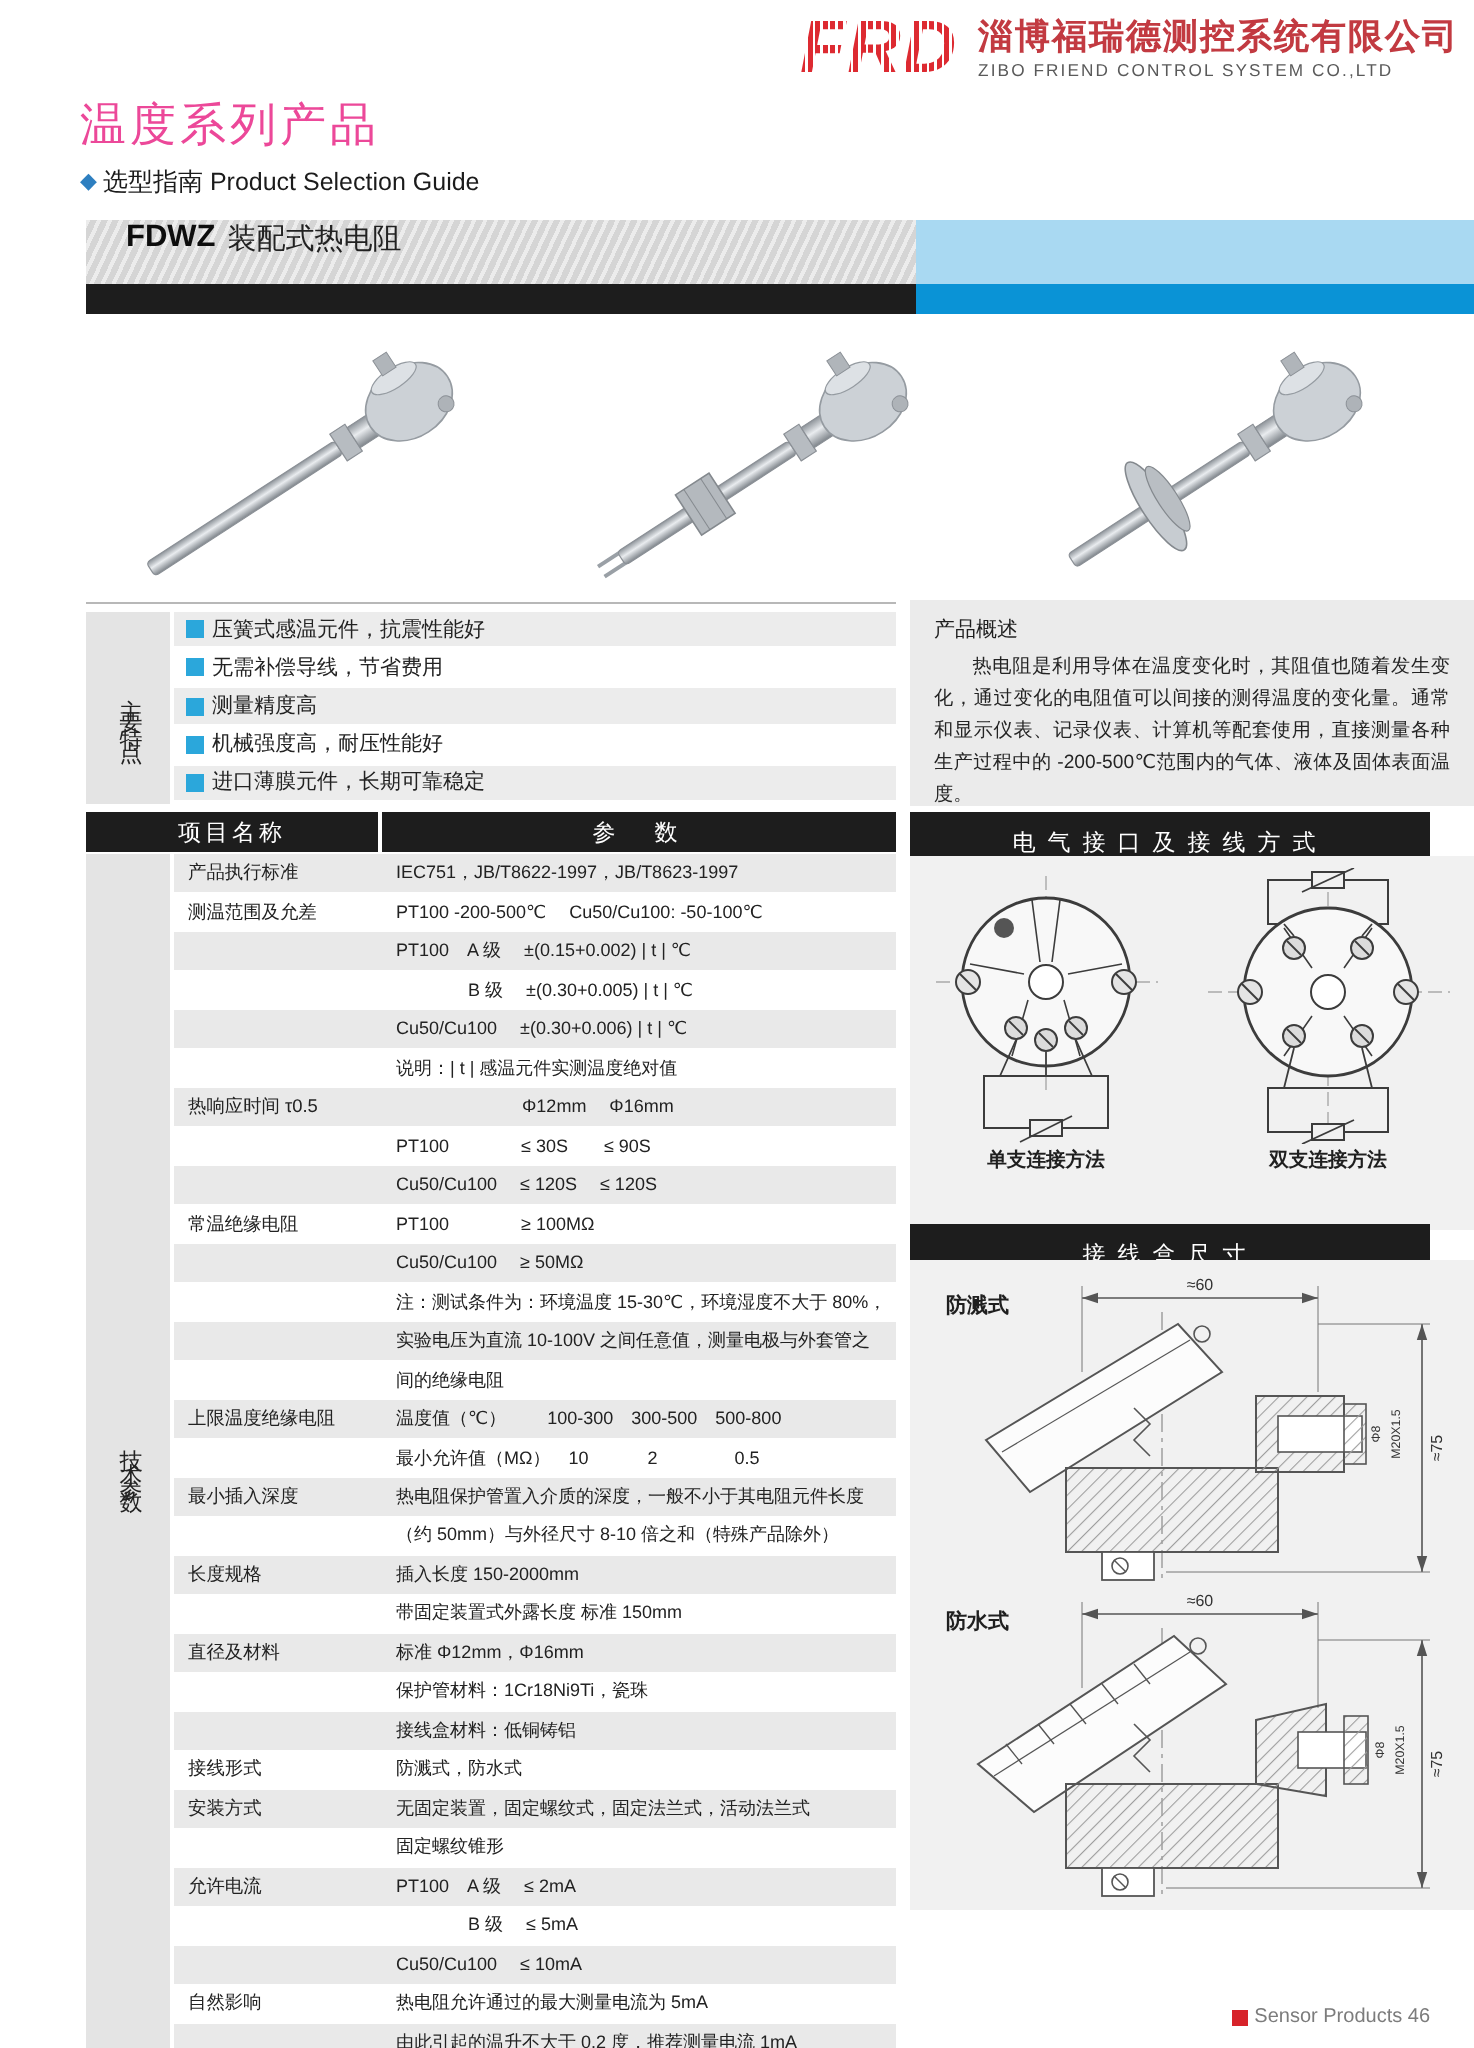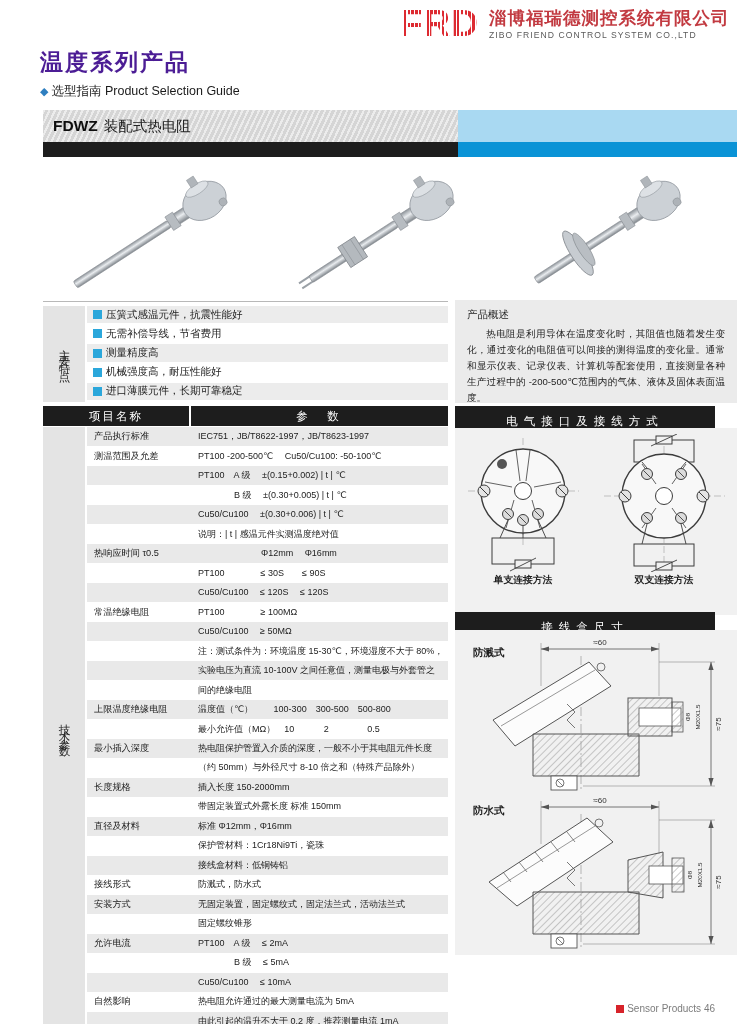--- a/index.html
+++ b/index.html
@@ -4,31 +4,31 @@
 <style>
   html,body{margin:0;padding:0;background:#fff;}
   .page{position:relative;width:737px;height:1024px;background:#fff;overflow:hidden;
         font-family:"Liberation Sans","DejaVu Sans",sans-serif;color:#333;}
 
   
   .logo-row{position:absolute;top:5px;left:400px;display:flex;align-items:center;gap:10px;}
   .frd{font-size:37px;font-weight:bold;letter-spacing:1px;line-height:37px;color:#dd2a31;
        background:repeating-linear-gradient(90deg,#dd2a31 0 2.5px,#ffffff 2.5px 3.8px);
        -webkit-background-clip:text;background-clip:text;-webkit-text-fill-color:transparent;
-       }
+       font-style:italic;}
   .company-cn{font-size:17.5px;font-weight:bold;color:#c23a41;letter-spacing:1px;line-height:20px;}
   .company-en{font-size:8.6px;color:#5a5a5a;letter-spacing:1.05px;margin-top:2px;}
 
-  .page-title{position:absolute;left:40px;top:47px;font-size:23px;font-weight:bold;color:#4c1d95;letter-spacing:2px;}
+  .page-title{position:absolute;left:40px;top:47px;font-size:23px;font-weight:normal;color:#ec4899;letter-spacing:2px;}
   .page-subtitle{position:absolute;left:40px;top:83px;font-size:12.5px;color:#1b1b1b;display:flex;align-items:center;}
   .diamond{color:#2e7fc0;font-size:11px;margin-right:3px;line-height:1;}
 
   
   .banner{position:absolute;left:43px;top:110px;right:0;height:32px;display:flex;}
-  .banner-left{width:415px;box-sizing:border-box;display:flex;align-items:center;padding-left:10px;
+  .banner-left{width:415px;box-sizing:border-box;display:flex;align-items:flex-start;padding-left:20px;
        background-color:#d5d5d5;
        background-image:repeating-linear-gradient(115deg,rgba(255,255,255,.55) 0 2px,rgba(0,0,0,0) 2px 5px);}
   .banner-code{font-weight:bold;font-size:15.5px;color:#0d0d0d;margin-right:6px;}
   .banner-name{font-size:14.5px;color:#222;}
   .banner-right{flex:1;background:#a9d9f2;}
   .banner-bar{position:absolute;left:43px;top:142px;right:0;height:15px;display:flex;}
   .bar-left{width:415px;background:#1d1d1d;}
   .bar-right{flex:1;background:#0a93d6;}
 
   

